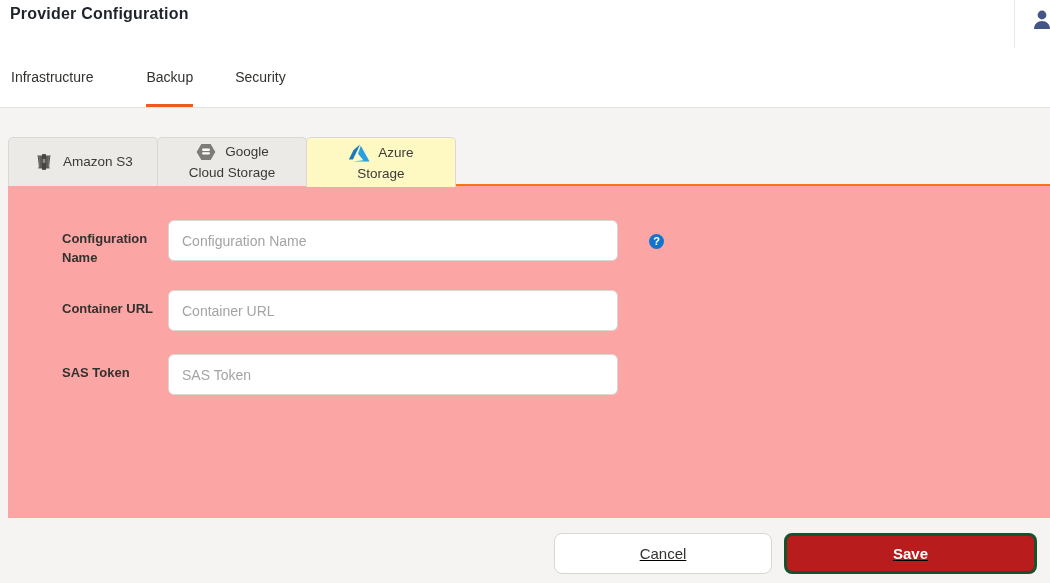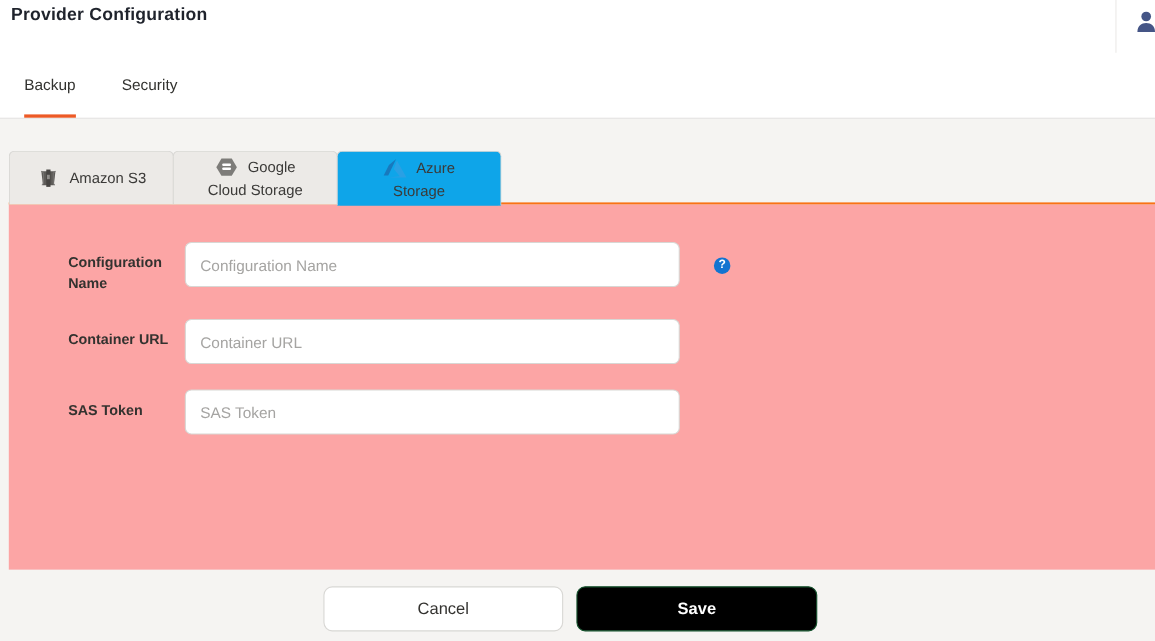--- a/index.html
+++ b/index.html
@@ -18,55 +18,56 @@
   .nav-item { font-size:14px; color:#32322f; padding-bottom:19px; margin-right:42px; border-bottom:3px solid transparent; cursor:pointer; }
   .nav-item.active { border-bottom-color:#ED5A26;margin-left:11px; }
 
   
   .provider-area { position:absolute; top:137px; left:8px; width:1042px; }
   .ptab-row { display:flex; height:49px; border-bottom:2px solid #f97316; }
   .ptab { width:150px; height:49px; display:flex; flex-direction:column; justify-content:center; align-items:center;
           background:#eceae7; border:1px solid #d9d8d5; border-bottom:none; border-radius:5px 5px 0 0;
           margin-left:-1px; cursor:pointer; color:#3b3a38; font-size:13.5px; line-height:20px; }
   .ptab:first-child { margin-left:0; }
-  .ptab.active { background:#0ea5e9; height:50px; margin-bottom:-1px; z-index:2; }
+  .ptab.active { background:#fef9c3; height:50px; margin-bottom:-1px; z-index:2; }
   .ptab-line1 { display:flex; align-items:center; gap:8px; }
   .ptab-line2:empty { display:none; }
   .picon { display:flex; align-items:center; }
 
   
   .panel { background:#fca5a5; height:332px; padding:34px 0 0 54px; }
   .form-row { display:flex; align-items:flex-start; margin-bottom:23px; }
   .field-label { width:106px; padding-top:9px; padding-right:8px; font-size:13px; font-weight:bold; color:#33322f; line-height:19px; }
   .text-input { width:450px; height:41px; border:1px solid #d8d7d4; border-radius:6px; padding:0 13px;
                 font-family:"Liberation Sans", sans-serif; font-size:14px; color:#33322f; background:#ffffff; outline:none; }
   .text-input::placeholder { color:#a5a4a2; }
   .help-icon { margin-left:31px; margin-top:14px; width:15px; height:15px; border-radius:50%; background:#1374d0;
                color:#ffffff; font-size:11px; font-weight:bold; line-height:15px; text-align:center; cursor:pointer; }
 
   
   .footer { position:absolute; left:0; top:518px; width:1050px; height:65px; background:#f5f4f2;
-            display:flex; justify-content:center; align-items:flex-start; padding:15px 13px 0 0; gap:12px; }
+            display:flex; justify-content:flex-end; align-items:flex-start; padding:15px 13px 0 0; gap:12px;text-decoration:underline; }
   .btn { height:41px; border-radius:8px; font-family:"Liberation Sans", sans-serif; font-size:15px; cursor:pointer; }
   .btn-cancel { width:218px; background:#ffffff; border:1px solid #d8d7d4; color:#33322f; }
-  .btn-save { width:219px; background:#000000; border:1px solid #14532d; color:#ffffff; font-weight:bold; }
+  .btn-save { width:253px; background:#b91c1c; border:3px solid #14532d; color:#ffffff; font-weight:bold; }
 </style>
 </head>
 <body>
 
 <div class="screen">
 
   <div class="header">
     <div class="page-title">Provider Configuration</div>
     <div class="hdr-divider"></div>
     <svg class="user-icon" viewBox="0 0 24 24">
       <circle cx="11" cy="7" r="4.4" fill="#455586"></circle>
       <path d="M3 21 c0-5 3.6-8 8-8 s8 3 8 8 Z" fill="#455586"></path>
     </svg>
     <div class="nav">
+      <div class="nav-item">Infrastructure</div>
       <div class="nav-item active">Backup</div>
       <div class="nav-item">Security</div>
     </div>
   </div>
 
   <div class="provider-area">
     <div class="ptab-row">
 
       <div class="ptab">
         <div class="ptab-line1">

